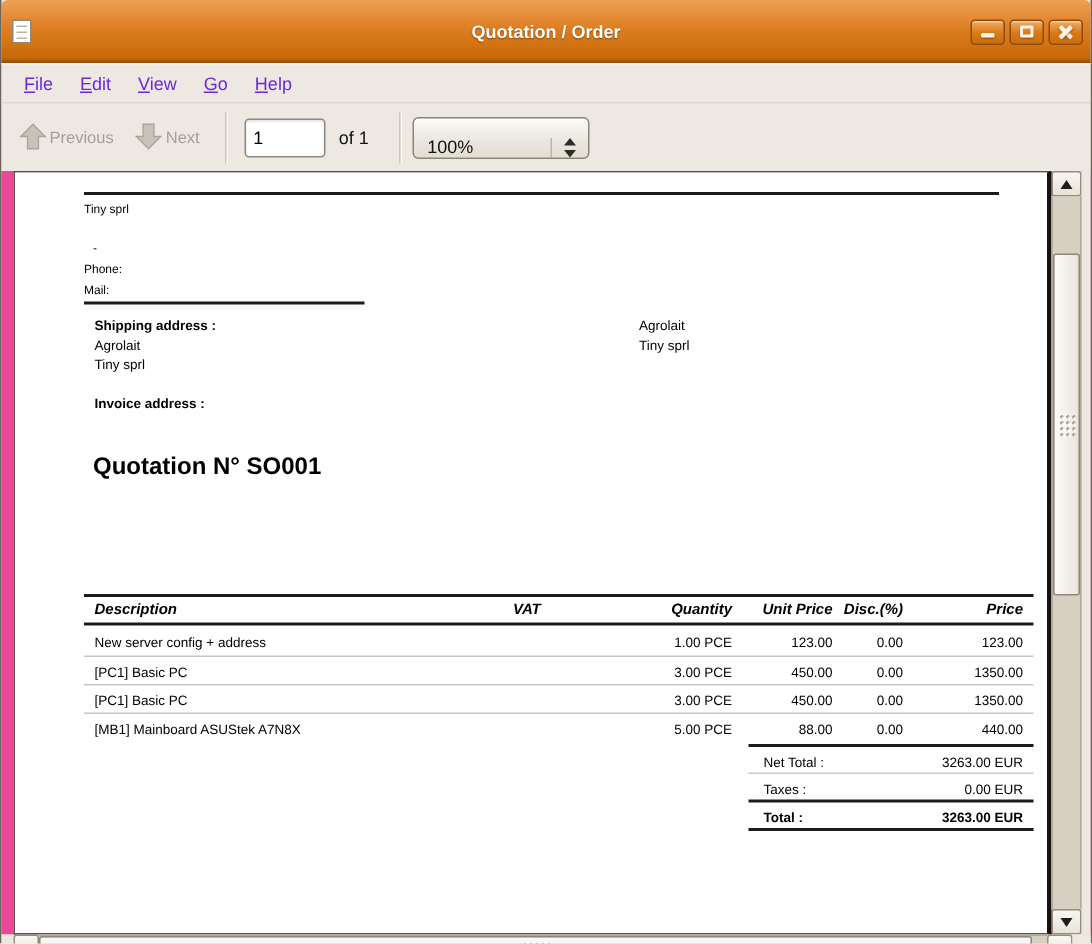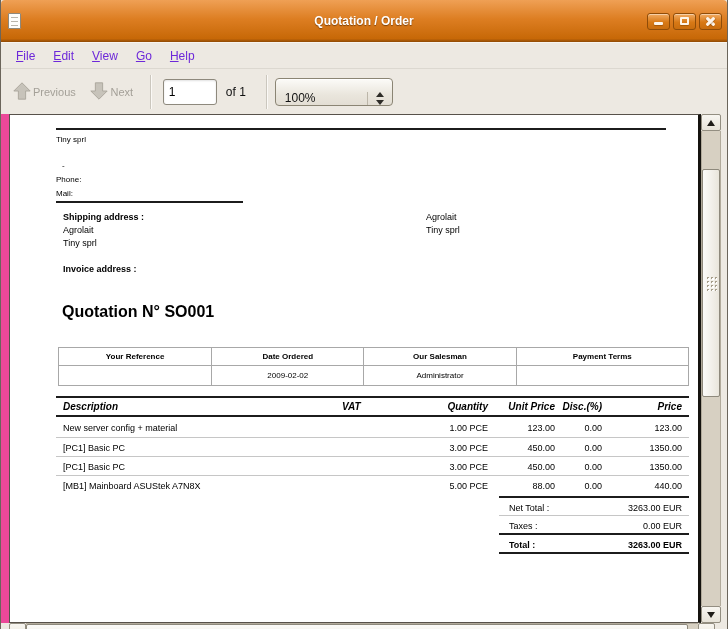--- a/index.html
+++ b/index.html
@@ -266,46 +266,32 @@
         <div class="abs doc-body" style="left:53px; top:110px;">Agrolait</div>
         <div class="abs doc-body" style="left:53px; top:123px;">Tiny sprl</div>
 
         <div class="abs doc-body" style="left:416px; top:97px;">Agrolait</div>
         <div class="abs doc-body" style="left:416px; top:110px;">Tiny sprl</div>
 
         <div class="abs doc-body doc-bold" style="left:53px; top:149px;">Invoice address :</div>
 
         <div class="abs doc-title" style="left:52px; top:188px;">Quotation N° SO001</div>
 
-        <div class="info-table">
-          <div class="info-row hdr">
-            <div class="info-cell">Your Reference</div>
-            <div class="info-cell">Date Ordered</div>
-            <div class="info-cell">Our Salesman</div>
-            <div class="info-cell wide">Payment Terms</div>
-          </div>
-          <div class="info-row data">
-            <div class="info-cell"></div>
-            <div class="info-cell">2009-02-02</div>
-            <div class="info-cell">Administrator</div>
-            <div class="info-cell wide"></div>
-          </div>
-        </div>
 
         <div class="rule" style="left:46px; top:281px; width:633px;"></div>
         <div class="lines-hdr-cell" style="left:53px;  top:286px;">Description</div>
         <div class="lines-hdr-cell" style="left:332px; top:286px;">VAT</div>
         <div class="lines-hdr-cell" style="right:210px; top:286px;">Quantity</div>
         <div class="lines-hdr-cell" style="right:143px; top:286px;">Unit Price</div>
         <div class="lines-hdr-cell" style="right:96px;  top:286px;">Disc.(%)</div>
         <div class="lines-hdr-cell" style="right:16px;  top:286px;">Price</div>
         <div class="rule" style="left:46px; top:300px; width:633px;"></div>
 
         <div class="line-row" style="top:303px;">
-          <span class="cell-desc">New server config + material</span>
+          <span class="cell-desc">New server config + address</span>
           <span class="cell-qty">1.00 PCE</span>
           <span class="cell-unit">123.00</span>
           <span class="cell-disc">0.00</span>
           <span class="cell-price">123.00</span>
         </div>
         <div class="rule-thin" style="left:46px; top:322px; width:633px;"></div>
         <div class="line-row" style="top:323px;">
           <span class="cell-desc">[PC1] Basic PC</span>
           <span class="cell-qty">3.00 PCE</span>
           <span class="cell-unit">450.00</span>

